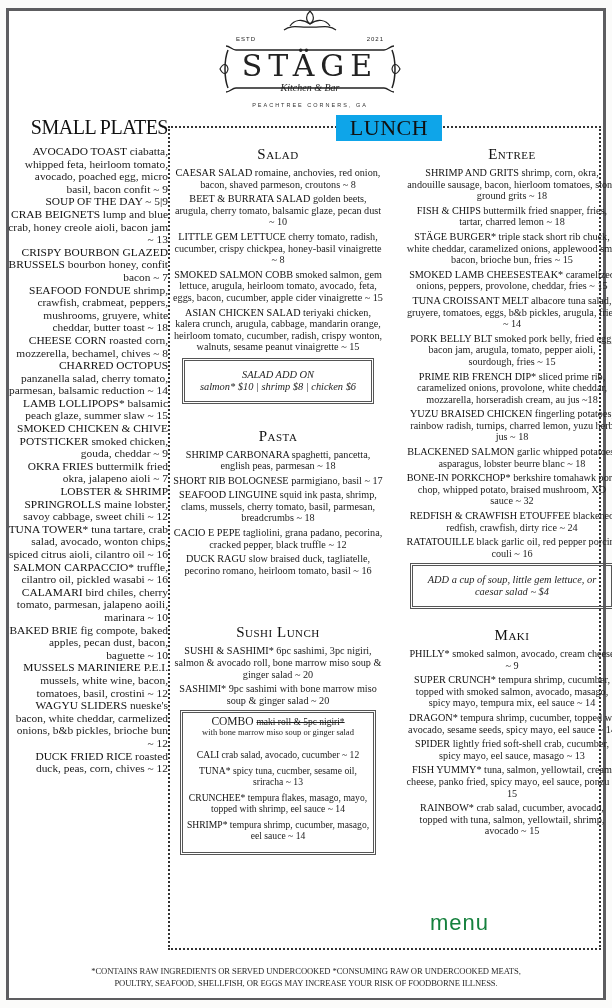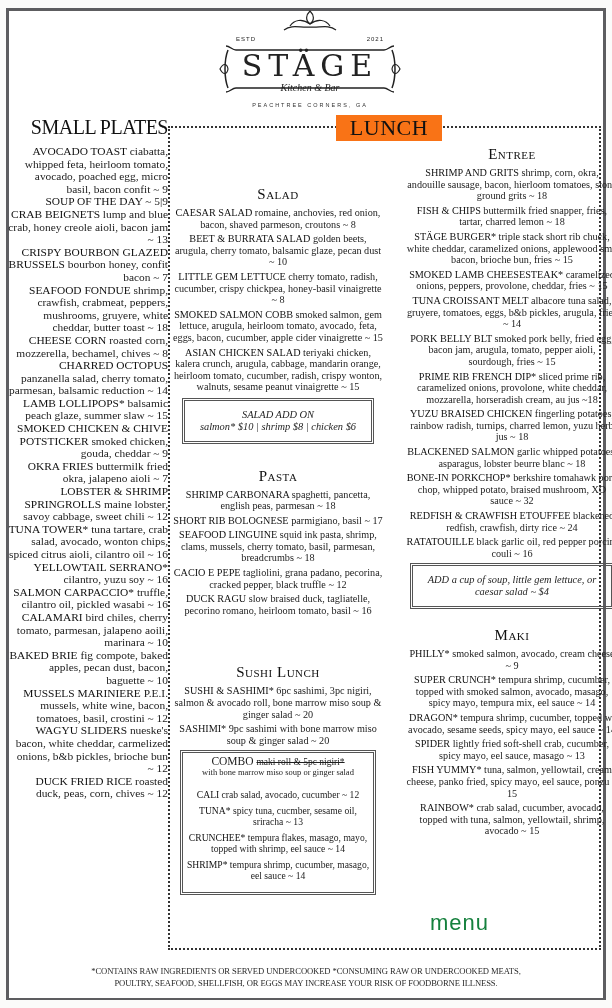--- a/index.html
+++ b/index.html
@@ -22,24 +22,24 @@
   .logo .loc { position: absolute; left: 0; width: 200px; top: 92px; font-size: 5.5px; letter-spacing: 2px; font-family: "Liberation Sans", sans-serif; color: #333; }
 
   
   .small { position: absolute; left: 8px; top: 116px; width: 160px; text-align: right; }
   .small h2 { font-size: 20px; font-weight: normal; letter-spacing: -0.5px; margin-bottom: 6px; color: #111; }
   .small .item { font-size: 11.4px; line-height: 12.6px; color: #222; }
   .small .item .n { color: #111; }
 
   
   .lunch { position: absolute; left: 168px; top: 126px; width: 433px; height: 824px; border: 2px dotted #333; }
-  .lunch-title { position: absolute; left: 336px; top: 115px; width: 106px; text-align: center; font-size: 22px; background: #f97316; color: #111; letter-spacing: 0.5px; }
+  .lunch-title { position: absolute; left: 336px; top: 115px; width: 106px; text-align: center; font-size: 22px; background: #0ea5e9; color: #111; letter-spacing: 0.5px; }
 
   .col { position: absolute; text-align: center; }
-  .col.left { left: 172px; top: 146px; width: 212px; margin-top: 40px; }
+  .col.left { left: 172px; top: 146px; width: 212px; }
   .col.right { left: 406px; top: 146px; width: 212px; }
   .sec { font-size: 15px; font-variant: small-caps; letter-spacing: 0.5px; margin-bottom: 4px; color: #111; }
   .it { font-size: 10.2px; line-height: 11.6px; margin-bottom: 3px; color: #222; }
   .it .n { color: #111; }
 
   .addbox { border: 3px double #555; margin: 5px 10px 0; padding: 8px 2px; font-size: 10.4px; line-height: 11.8px; font-style: italic; }
   .addbox.wide { margin: 4px 4px; }
 
   .combo { border: 3px double #555; margin: 4px 8px 0; padding: 2px 2px 6px; }
   .combo .ct { font-size: 11.5px; }
@@ -80,21 +80,20 @@
       <div class="item"><span class="n">CRAB BEIGNETS</span> <span>lump and blue crab, honey creole aioli, bacon jam ~ 13</span></div>
       <div class="item"><span class="n">CRISPY BOURBON GLAZED BRUSSELS</span> <span>bourbon honey, confit bacon ~ 7</span></div>
       <div class="item"><span class="n">SEAFOOD FONDUE</span> <span>shrimp, crawfish, crabmeat, peppers, mushrooms, gruyere, white cheddar, butter toast ~ 18</span></div>
       <div class="item"><span class="n">CHEESE CORN</span> <span>roasted corn, mozzerella, bechamel, chives ~ 8</span></div>
       <div class="item"><span class="n">CHARRED OCTOPUS</span> <span>panzanella salad, cherry tomato, parmesan, balsamic reduction ~ 14</span></div>
       <div class="item"><span class="n">LAMB LOLLIPOPS*</span> <span>balsamic peach glaze, summer slaw ~ 15</span></div>
       <div class="item"><span class="n">SMOKED CHICKEN &amp; CHIVE POTSTICKER</span> <span>smoked chicken, gouda, cheddar ~ 9</span></div>
       <div class="item"><span class="n">OKRA FRIES</span> <span>buttermilk fried okra, jalapeno aioli ~ 7</span></div>
       <div class="item"><span class="n">LOBSTER &amp; SHRIMP SPRINGROLLS</span> <span>maine lobster, savoy cabbage, sweet chili ~ 12</span></div>
       <div class="item"><span class="n">TUNA TOWER*</span> <span>tuna tartare, crab salad, avocado, wonton chips, spiced citrus aioli, cilantro oil ~ 16</span></div>
-      <div class="item"><span class="n">YELLOWTAIL SERRANO*</span> <span>cilantro, yuzu soy ~ 16</span></div>
       <div class="item"><span class="n">SALMON CARPACCIO*</span> <span>truffle, cilantro oil, pickled wasabi ~ 16</span></div>
       <div class="item"><span class="n">CALAMARI</span> <span>bird chiles, cherry tomato, parmesan, jalapeno aoili, marinara ~ 10</span></div>
       <div class="item"><span class="n">BAKED BRIE</span> <span>fig compote, baked apples, pecan dust, bacon, baguette ~ 10</span></div>
       <div class="item"><span class="n">MUSSELS MARINIERE</span> <span>P.E.I. mussels, white wine, bacon, tomatoes, basil, crostini ~ 12</span></div>
       <div class="item"><span class="n">WAGYU SLIDERS</span> <span>nueske's bacon, white cheddar, carmelized onions, b&amp;b pickles, brioche bun ~ 12</span></div>
       <div class="item"><span class="n">DUCK FRIED RICE</span> <span>roasted duck, peas, corn, chives ~ 12</span></div>
     </div>
 </div>
 
 <div class="lunch"></div>

